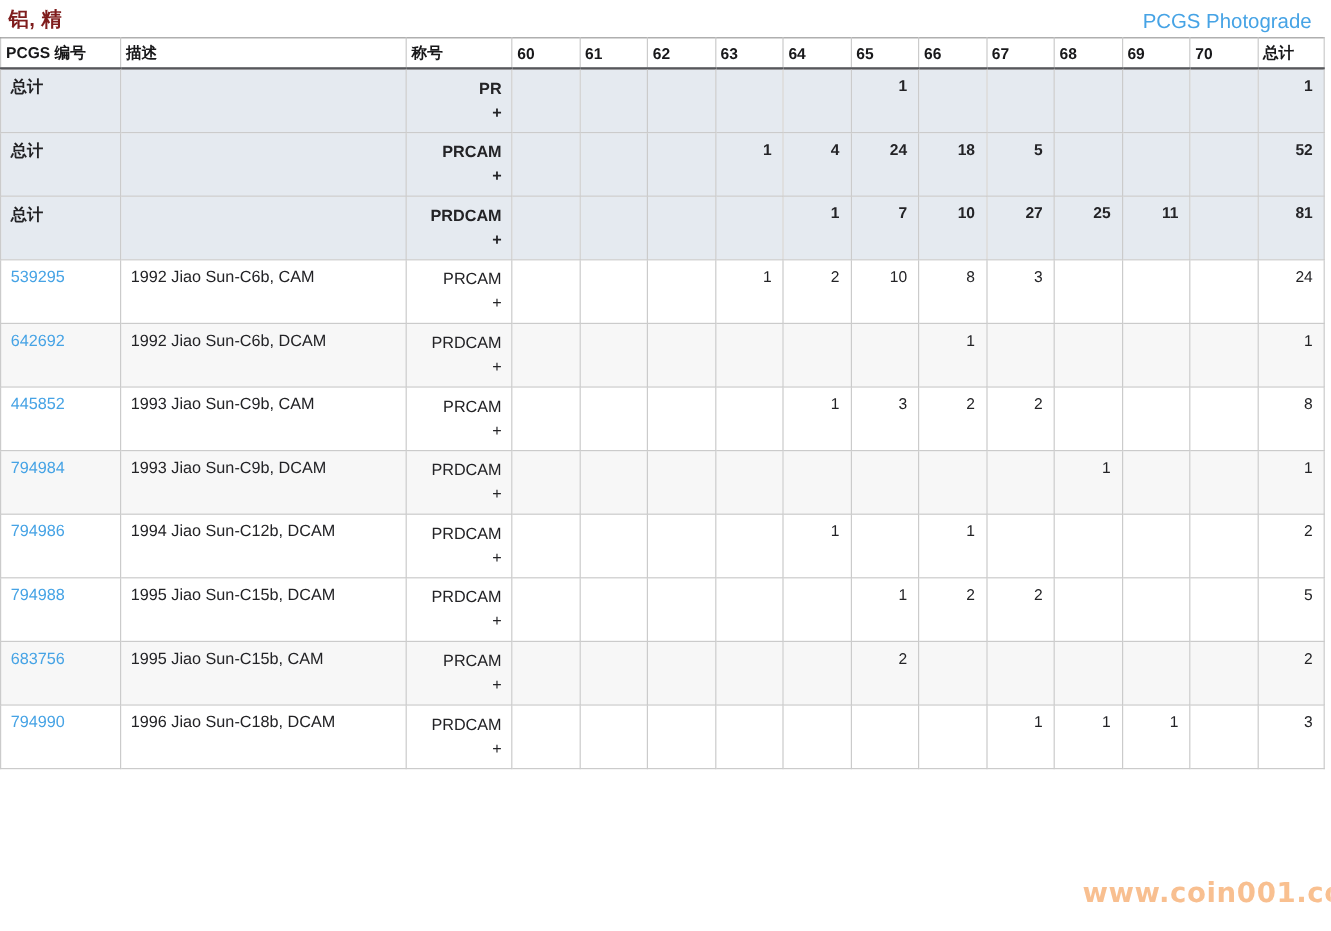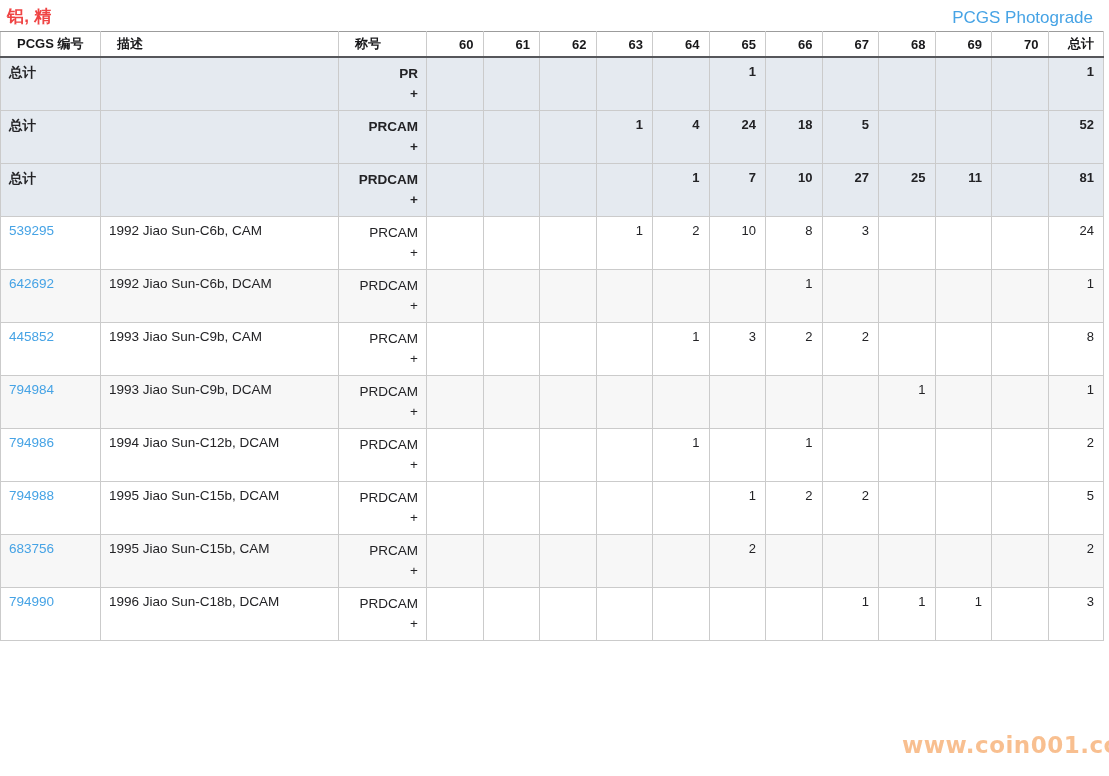--- a/index.html
+++ b/index.html
@@ -4,39 +4,39 @@
 <style>
   html,body{margin:0;padding:0;}
   body{
     width:1109px;height:776px;overflow:hidden;position:relative;
     background:#fff;font-family:"Liberation Sans","DejaVu Sans",sans-serif;
     -webkit-font-smoothing:antialiased;
   }
   .topbar{position:relative;height:31px;}
   .page-title{
     position:absolute;left:7px;top:5px;
-    font-size:17px;font-weight:700;color:#ef4444;letter-spacing:.3px;
+    font-size:17px;font-weight:700;color:#7f1d1d;letter-spacing:.3px;
   }
   .photograde-link{
     position:absolute;right:16px;top:8px;
     font-size:17px;color:var(--link-blue,#46a3e5);text-decoration:none;
   }
   table{border-collapse:collapse;table-layout:fixed;width:1104px;}
   .col-label{width:100px}
   .col-desc{width:238px}
   .col-desig{width:88px}
   .col-grade{width:56.5px}
   .col-total{width:auto}
   th{
     border:1px solid #cbcbcb;border-top:1px solid #9c9c9c;border-bottom:2px solid #56575b;
     background:#fff;box-sizing:border-box;height:24px;
     font-size:13px;font-weight:700;color:#18181a;text-align:left;
-    padding:3px 16px;white-space:nowrap;overflow:hidden;
-  }
-  th.num{text-align:right;padding-right:9px;}
+    padding:3px 4px;white-space:nowrap;overflow:hidden;
+  }
+  th.num{padding-right:9px;}
   td{
     border:1px solid #cbcbcb;vertical-align:top;box-sizing:border-box;
     font-size:13.5px;color:#232326;overflow:hidden;white-space:nowrap;
   }
   tr.row-data td{height:45px;}
   tr.summary td{height:47px;background:var(--summary-bg,#e5eaf0);font-weight:700;}
   tr.odd td{background:#fff;}
   tr.even td{background:var(--stripe-bg,#f7f7f7);}
   .c-label{padding:6px 8px;}
   .c-desc{padding:6px 8px;}

